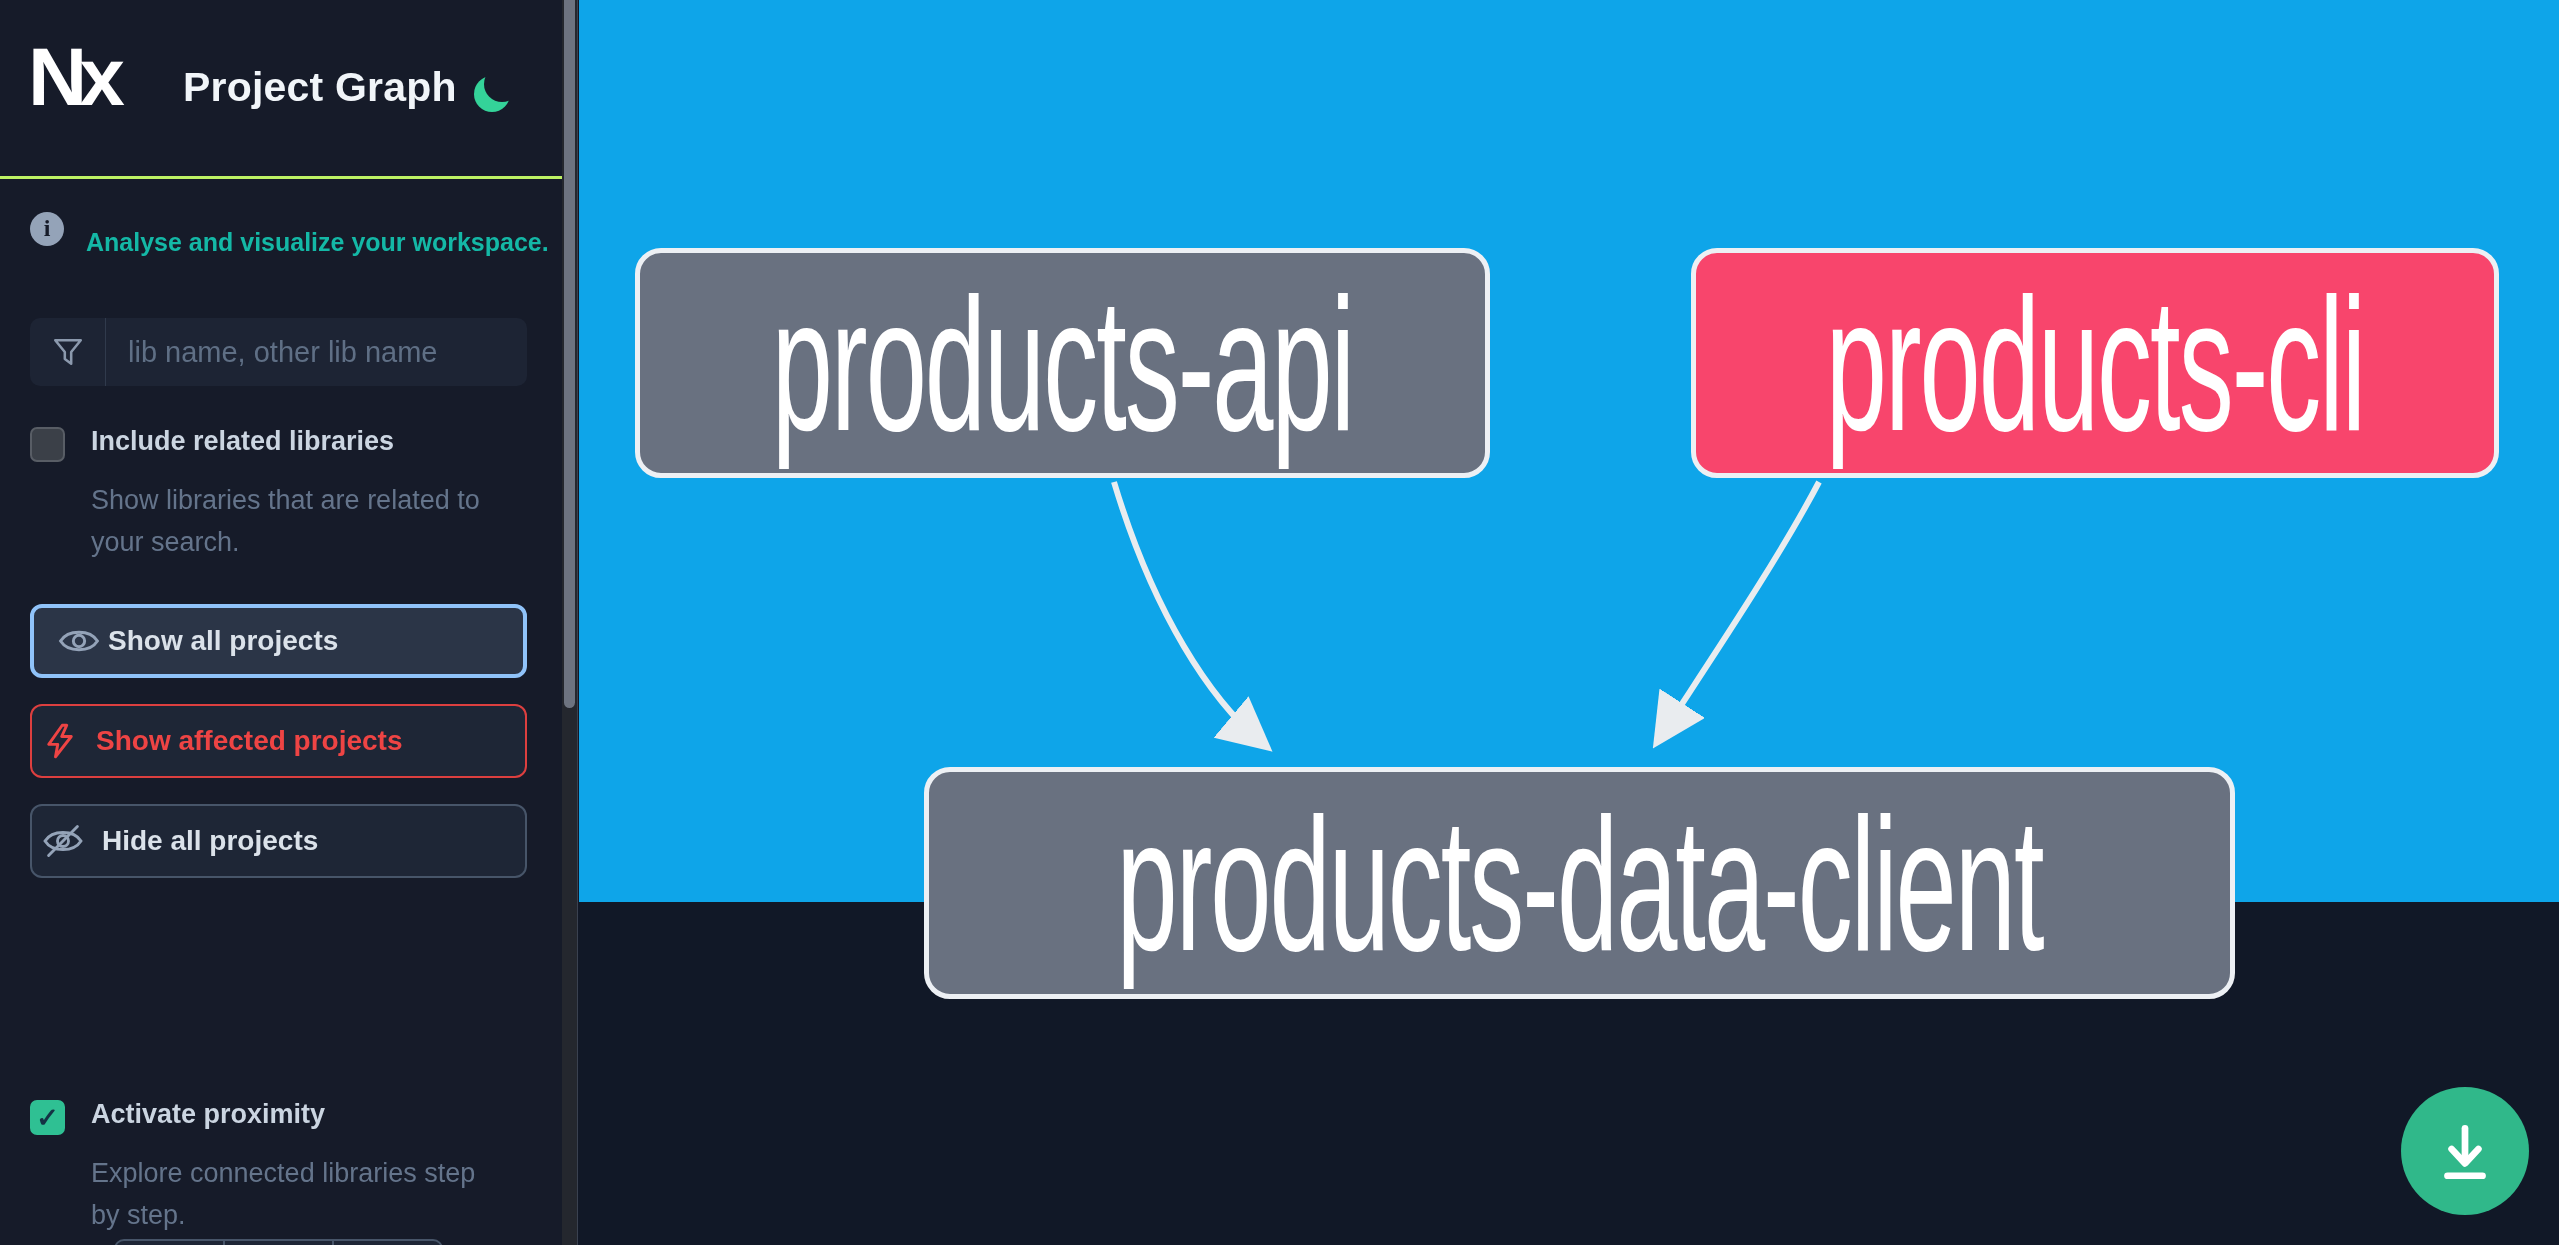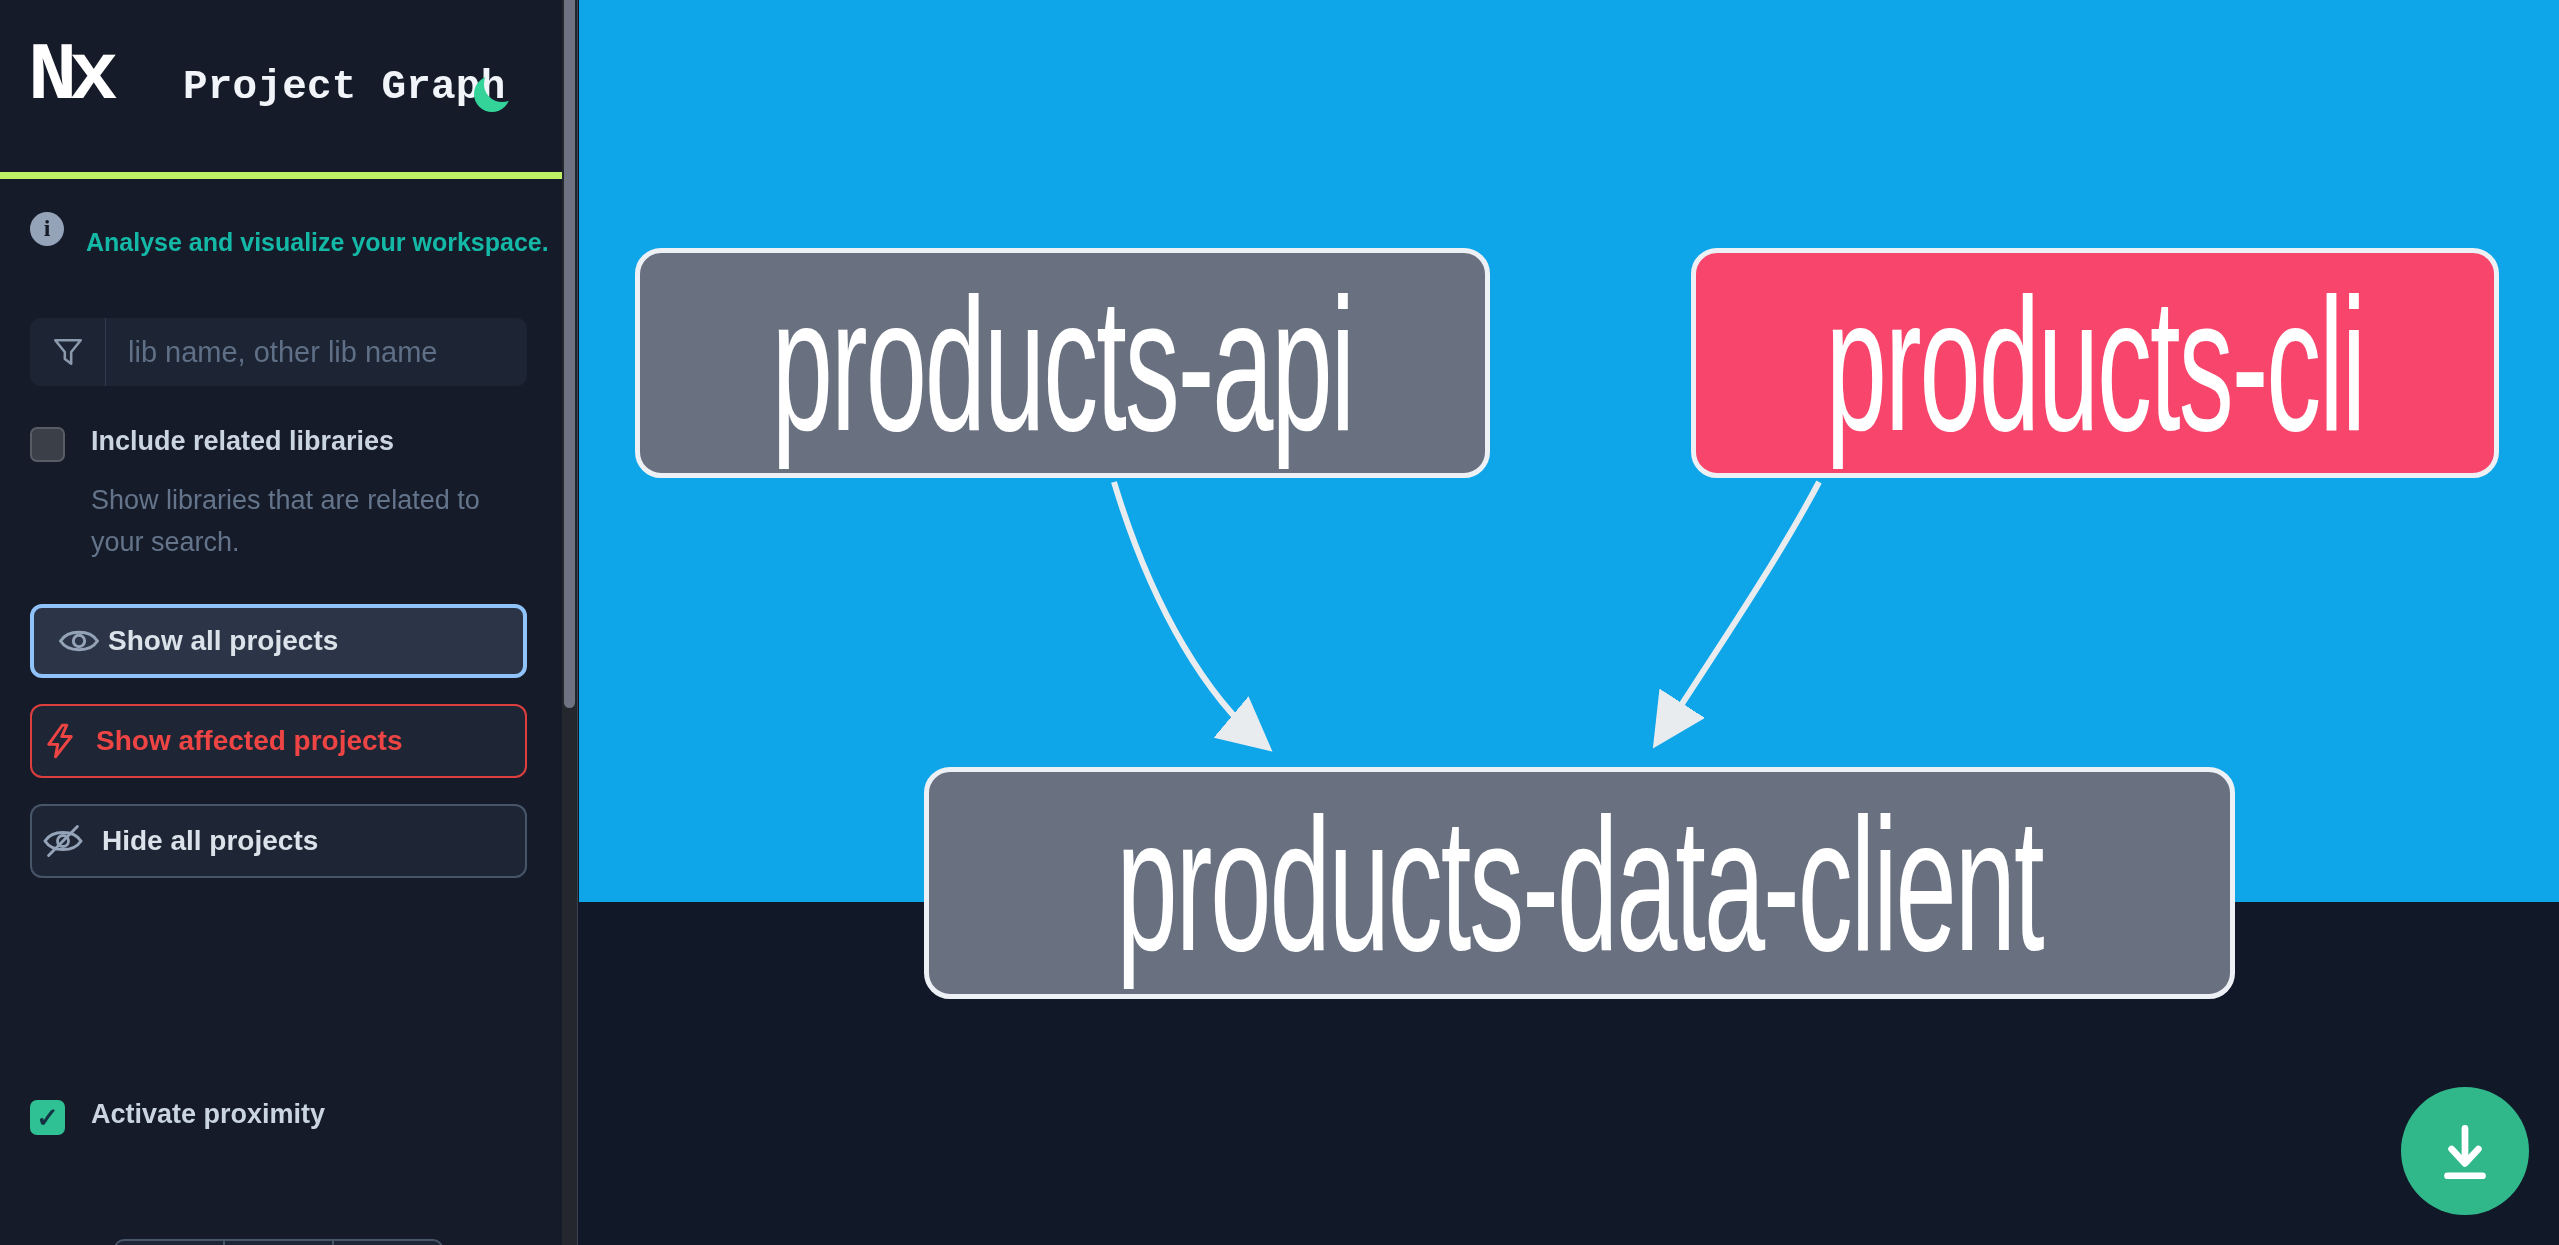--- a/index.html
+++ b/index.html
@@ -1,21 +1,21 @@
 <!DOCTYPE html>
 <html><head>
 <meta charset="utf-8">
 <style>
   * { margin:0; padding:0; box-sizing:border-box; }
   html,body { width:2559px; height:1245px; overflow:hidden; background:#111827; font-family:"Liberation Sans",sans-serif; }
   .app { position:relative; width:2559px; height:1245px; }
 
   
   .sidebar { position:absolute; left:0; top:0; width:562px; height:1245px; background:#161b29; }
-  .sb-header { position:absolute; top:0; left:0; width:562px; height:179px; border-bottom:7px solid #bef264;font-family:Liberation Mono, monospace; }
+  .sb-header { position:absolute; top:0; left:0; width:562px; height:179px; border-bottom:3px solid #bef264; }
   .nx-logo { position:absolute; left:28px; top:30px; font-size:82px; font-weight:900; color:#ffffff; letter-spacing:-8px; font-style:normal; }
   .app-title { position:absolute; left:183px; top:64px; font-size:41px; font-weight:700; color:#f1f5f9; letter-spacing:0.2px; }
   .moon-btn { position:absolute; left:468px; top:62px; width:56px; height:56px; cursor:pointer; }
   .moon { position:absolute; left:16px; top:4px; width:36px; height:36px; border-radius:50%; box-shadow:-10px 10px 0 0 #34d399; }
 
   .tagline { position:absolute; top:200px; left:30px; display:flex; gap:22px; align-items:center; }
   .info-icon { width:34px; height:34px; border-radius:50%; background:#94a3b8; color:#161b29; font-weight:800; font-size:24px; font-family:"Liberation Serif",serif; display:flex; align-items:center; justify-content:center; flex:none; }
   .tagline-text { font-size:25px; font-weight:700; color:#14b8a6;margin-top:28px; }
 
   .search { position:absolute; top:318px; left:30px; width:497px; height:68px; background:#1d2434; border-radius:10px; display:flex; overflow:hidden; }
@@ -112,20 +112,21 @@
         <line x1="5" y1="27" x2="29" y2="3" stroke-linecap="round"></line>
       </svg>
       <span>Hide all projects</span>
     </button>
 
 
     <div class="opt" style="top:1097px;">
       <span class="cb checked">✓</span>
       <div>
         <div class="opt-label">Activate proximity</div>
+        <div class="opt-desc">Explore connected libraries step by step.</div>
       </div>
     </div>
 
     <div class="stepper">
       <div class="seg"></div>
       <div class="seg"></div>
       <div class="seg"></div>
     </div>
   </aside>
 

